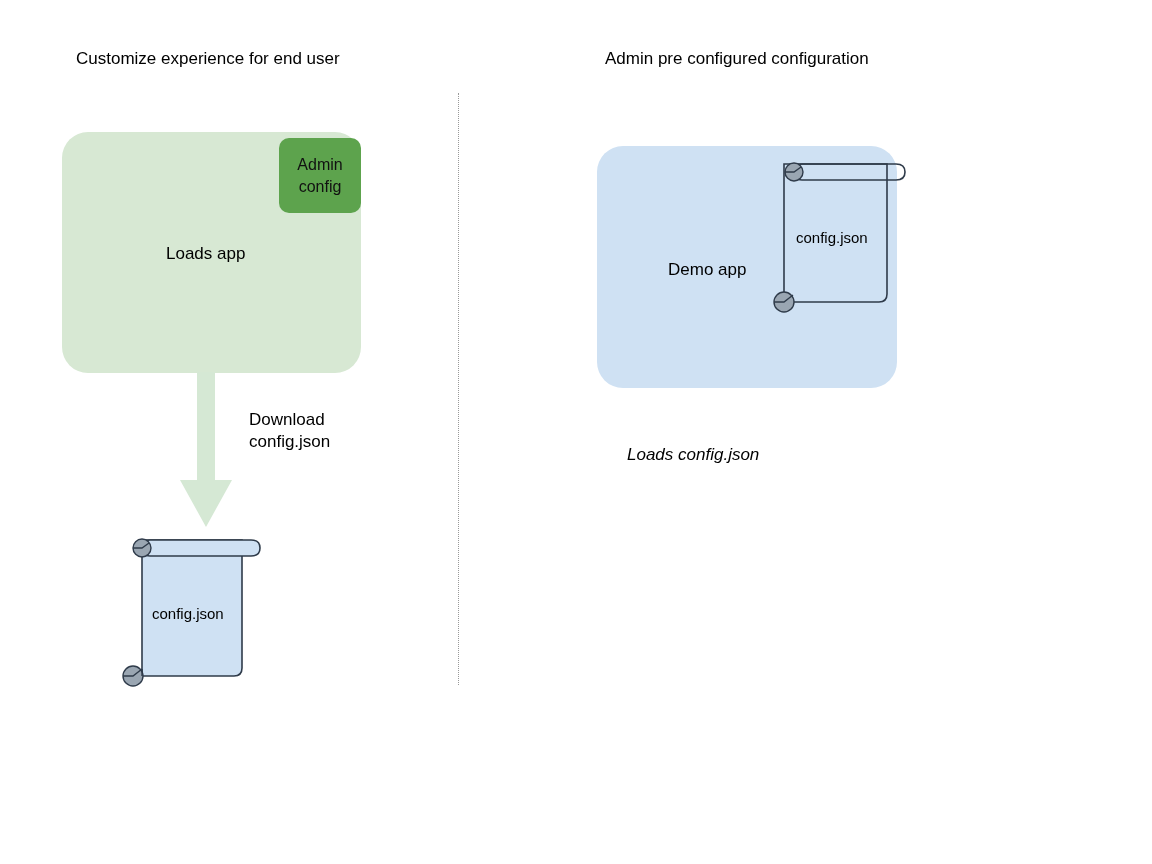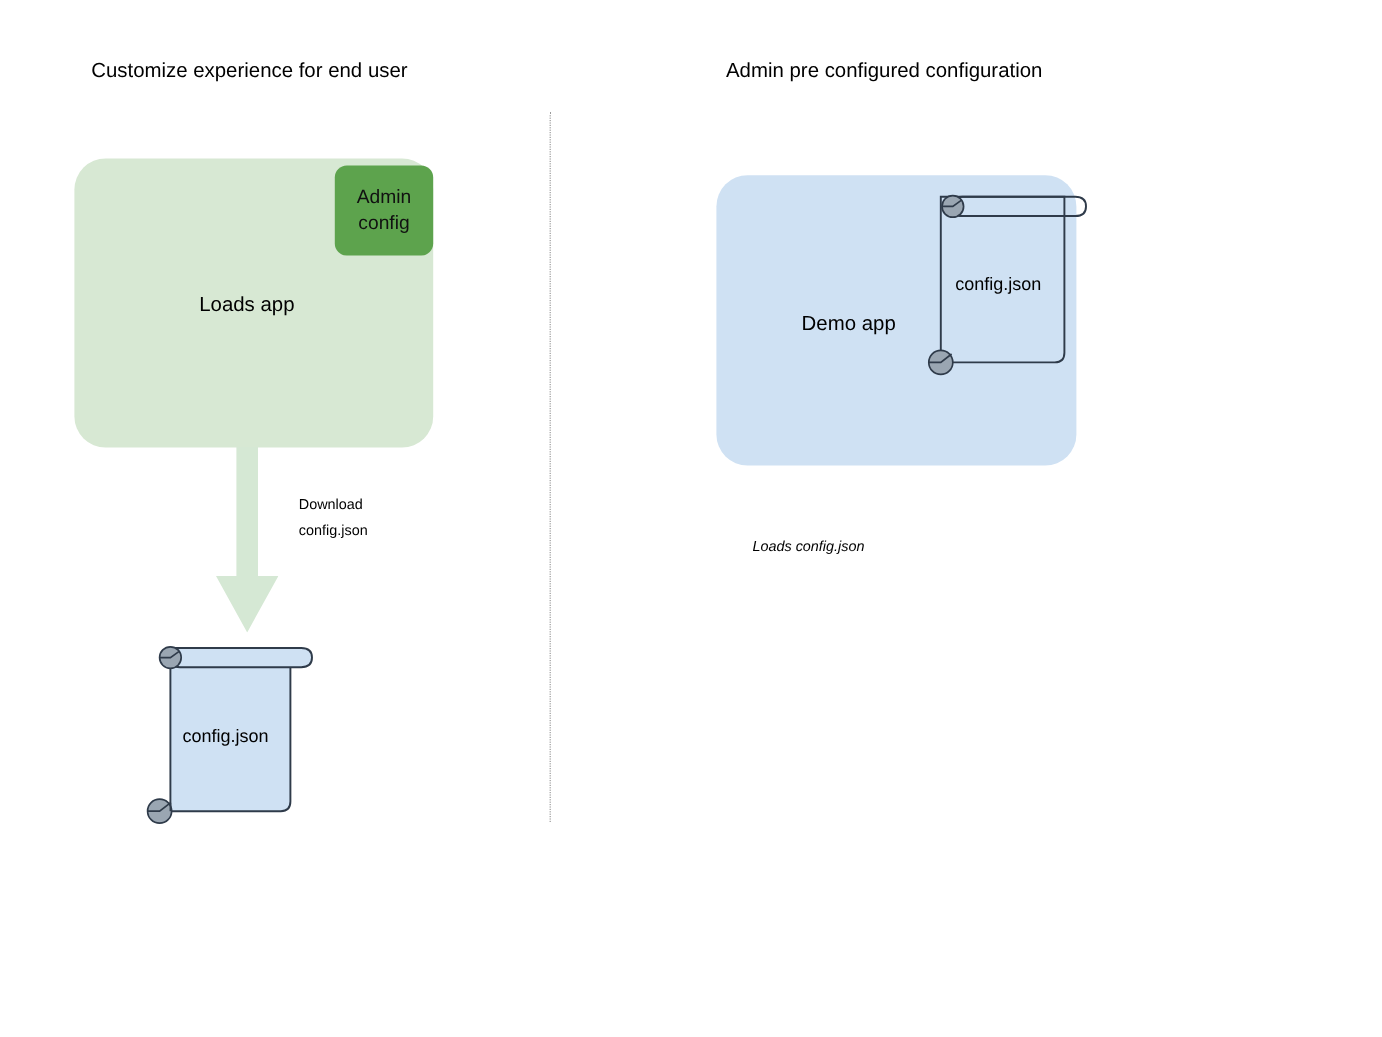--- a/index.html
+++ b/index.html
@@ -101,21 +101,21 @@
     position: absolute;
     left: 180px;
     top: 372px;
     width: 52px;
     height: 155px;
   }
   #download-arrow svg { display: block; }
 
   .edge-label {
     position: absolute;
-    font-size: 12px;
+    font-size: 17px;
     line-height: 22px;
     color: #000000;
     white-space: nowrap;
   }
   #download-label { left: 249px; top: 409px; }
   #loads-label    { left: 627px; top: 444px; font-style: italic; }
 
   
   .scroll-doc {
     position: absolute;

